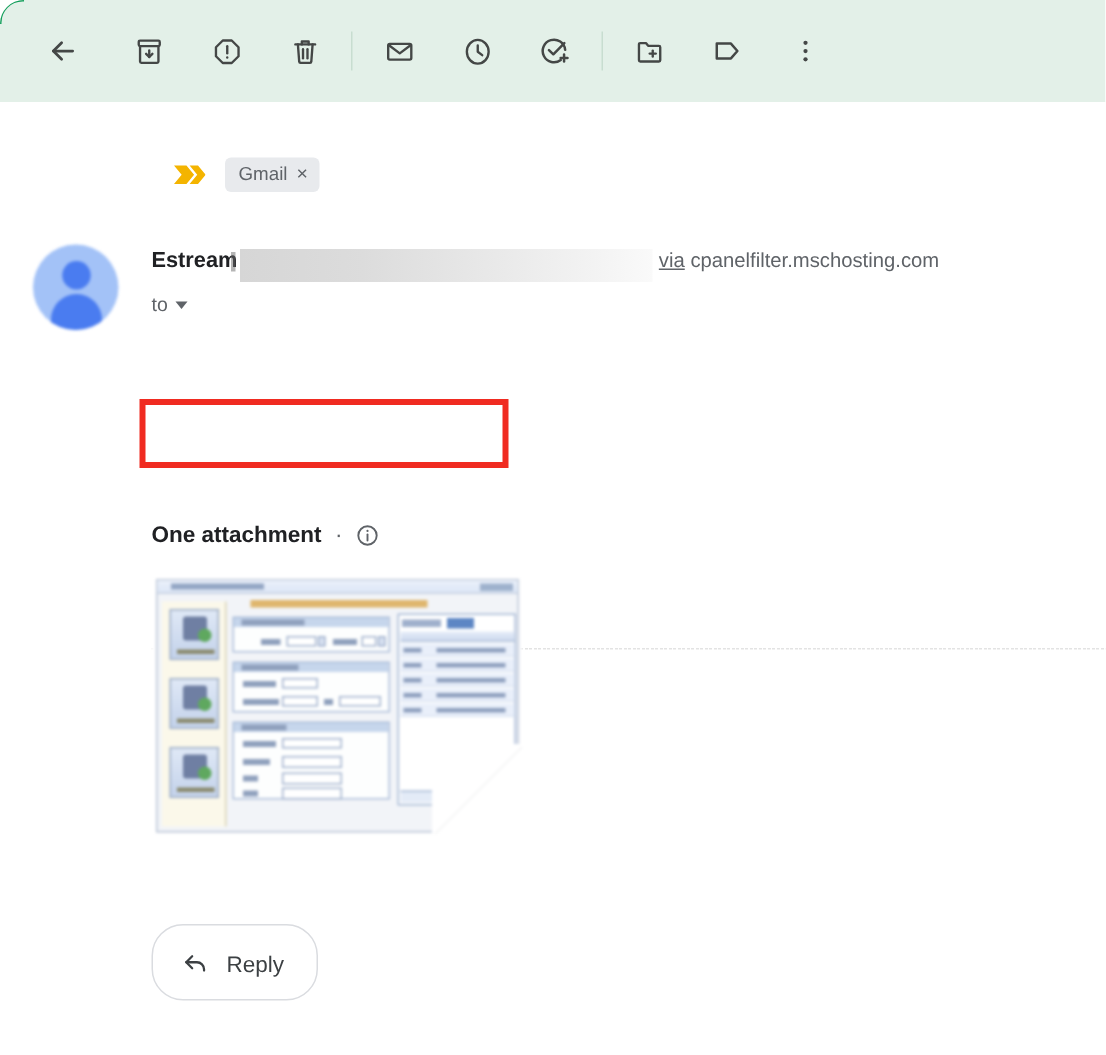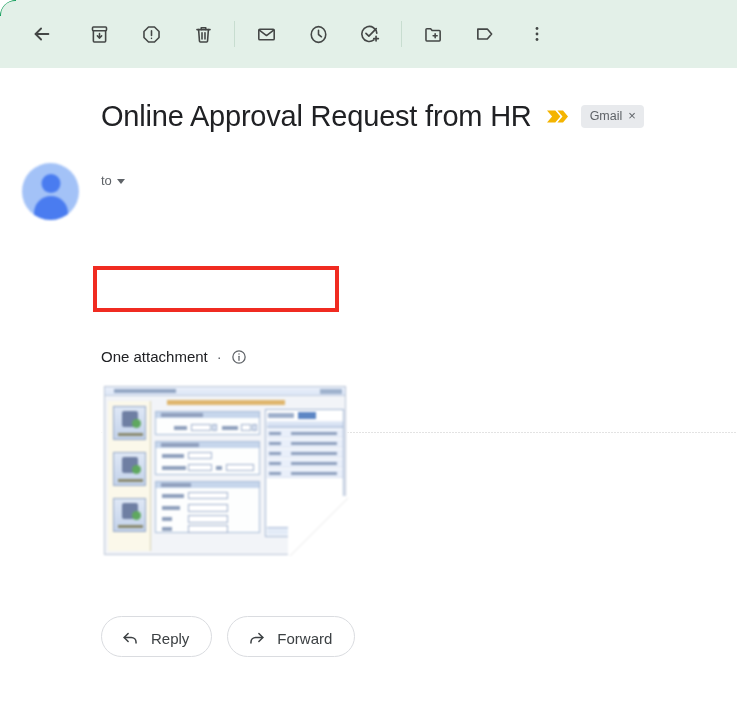--- a/index.html
+++ b/index.html
@@ -254,21 +254,21 @@
   .attach-header {
     display: flex;
     align-items: center;
     padding-left: 101px;
     margin-top: 20px;
     gap: 9px;
     font-size: 15px;
     white-space: nowrap;
   }
   .attach-count {
-    font-weight: 400;
+    font-weight: 700;
     color: #202124;
     text-align: center;
   }
   .attach-dot { color: #5f6368; font-size: 15px; }
   .attach-scan { color: #5f6368; }
   .info-icon {
     width: 16px; height: 16px;
     display: inline-flex;
     align-items: center;
     justify-content: center;
@@ -399,21 +399,21 @@
   .actions {
     display: flex;
     gap: 15px;
     margin-top: 60px;
     padding-left: 101px;
   }
   .pill {
     display: flex;
     align-items: center;
     gap: 11px;
-    height: 41px;
+    height: 51px;
     padding: 4px 22px 0 19px;
     border: 1px solid #dadce0;
     border-radius: 21px;
     background: #ffffff;
     font-size: 15px;
     color: #3c4043;
     cursor: pointer;
     white-space: nowrap;
   }
   .pill svg { flex: 0 0 auto; }
@@ -539,39 +539,46 @@
           <circle cx="12" cy="12" r="1.7"></circle>
           <circle cx="12" cy="18.6" r="1.7"></circle>
       </svg>
     </span>
   </div>
 </div>
 
 <div class="email">
 
   <div class="subject-row">
-    <span class="subject-text">Online Approval Request from HR</span>
     <span class="importance-marker">
       <svg width="22" height="17" viewBox="0 0 22 17">
         <path d="M1 2.4h8.3l5.1 6.1-5.1 6.1H1l5.1-6.1z" fill="#f4b400"></path>
         <path d="M11.4 2.4h5.6l5.1 6.1-5.1 6.1h-5.6l5.1-6.1z" fill="#f4b400"></path>
       </svg>
     </span>
     <span class="label-chip">
       <span>Gmail</span>
       <span class="chip-x">×</span>
     </span>
   </div>
 
   <div class="sender-block">
     <div class="avatar">
       <div class="head"></div>
       <div class="body"></div>
     </div>
     <div class="sender-meta">
+      <div class="sender-line">
+        <span class="sender-name">Estream</span>
+        <span class="redacted"></span>
+        <span class="via-wrap">
+          <span class="via-link">via</span>
+          <span>cpanelfilter.mschosting.com</span>
+        </span>
+      </div>
       <div class="to-line">
         <span>to</span>
         <span class="caret"></span>
       </div>
     </div>
   </div>
 
   <div class="msg-body">
     <div class="annot-box"></div>
   </div>
@@ -690,23 +697,14 @@
   <div class="actions">
     <div class="pill">
       <span>
         <svg width="19" height="19" viewBox="0 0 24 24" fill="none" stroke="#3c4043" stroke-width="1.9" stroke-linecap="round" stroke-linejoin="round">
           <path d="M9 7L4 12l5 5"></path>
           <path d="M4 12h9a6 6 0 0 1 6 6v1"></path>
         </svg>
       </span>
       <span>Reply</span>
     </div>
-    <div class="pill">
-      <span>
-        <svg width="19" height="19" viewBox="0 0 24 24" fill="none" stroke="#3c4043" stroke-width="1.9" stroke-linecap="round" stroke-linejoin="round">
-          <path d="M15 7l5 5-5 5"></path>
-          <path d="M20 12h-9a6 6 0 0 0-6 6v1"></path>
-        </svg>
-      </span>
-      <span>Forward</span>
-    </div>
   </div>
 </div>
 
 </body></html>

